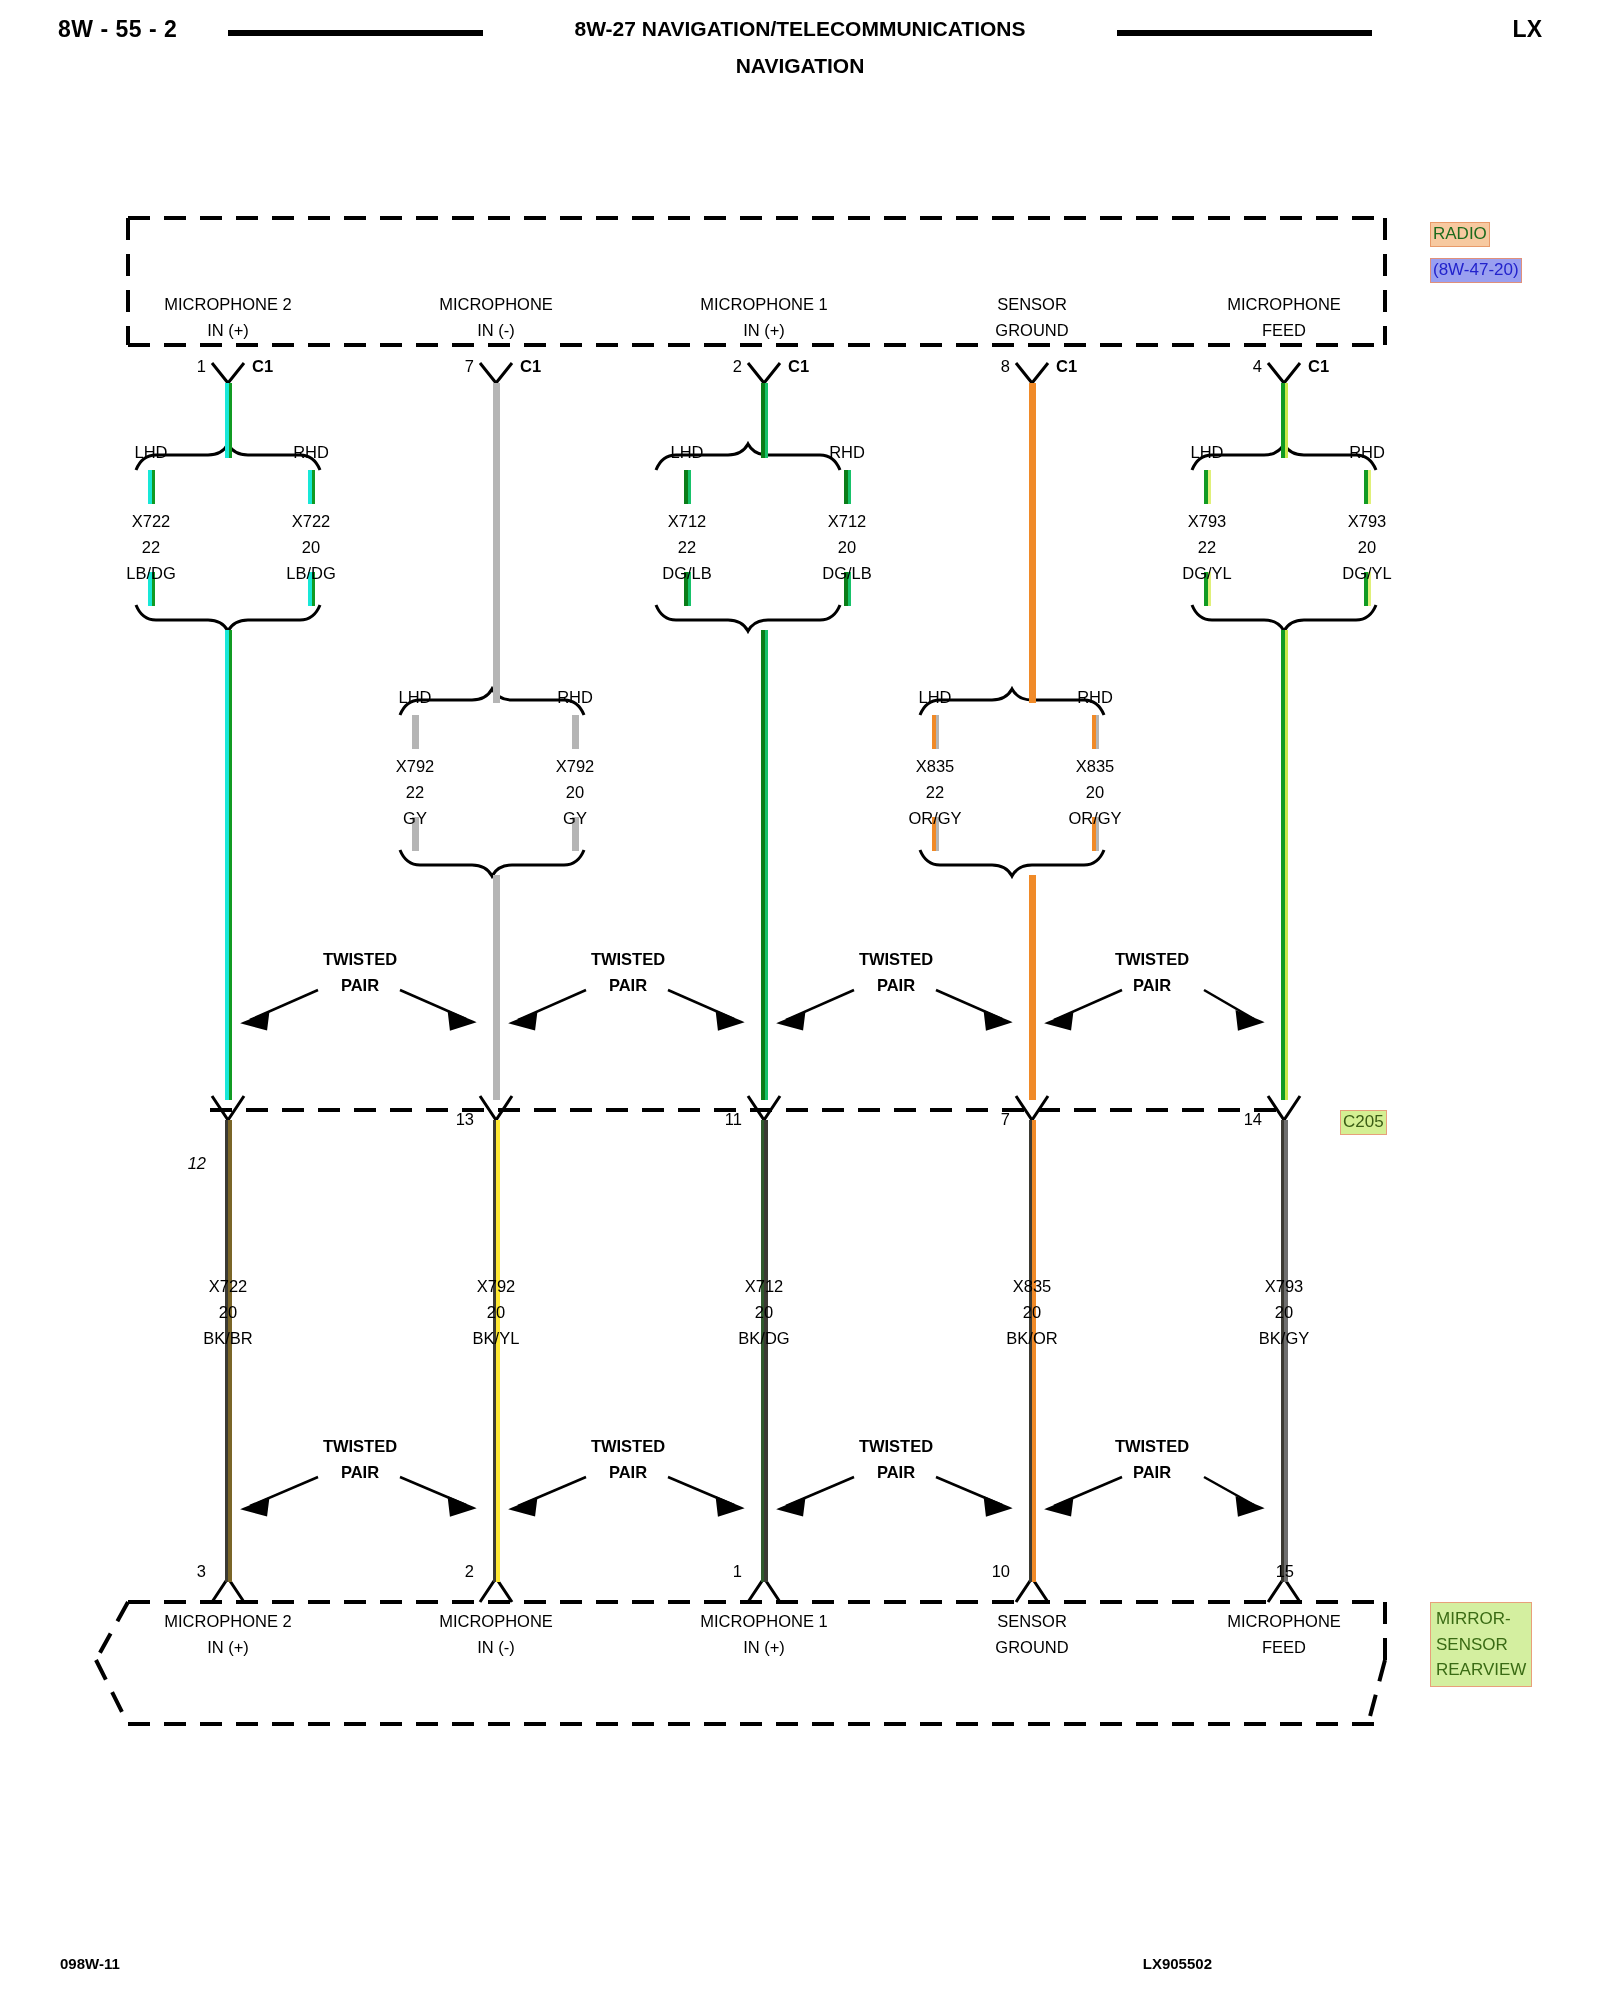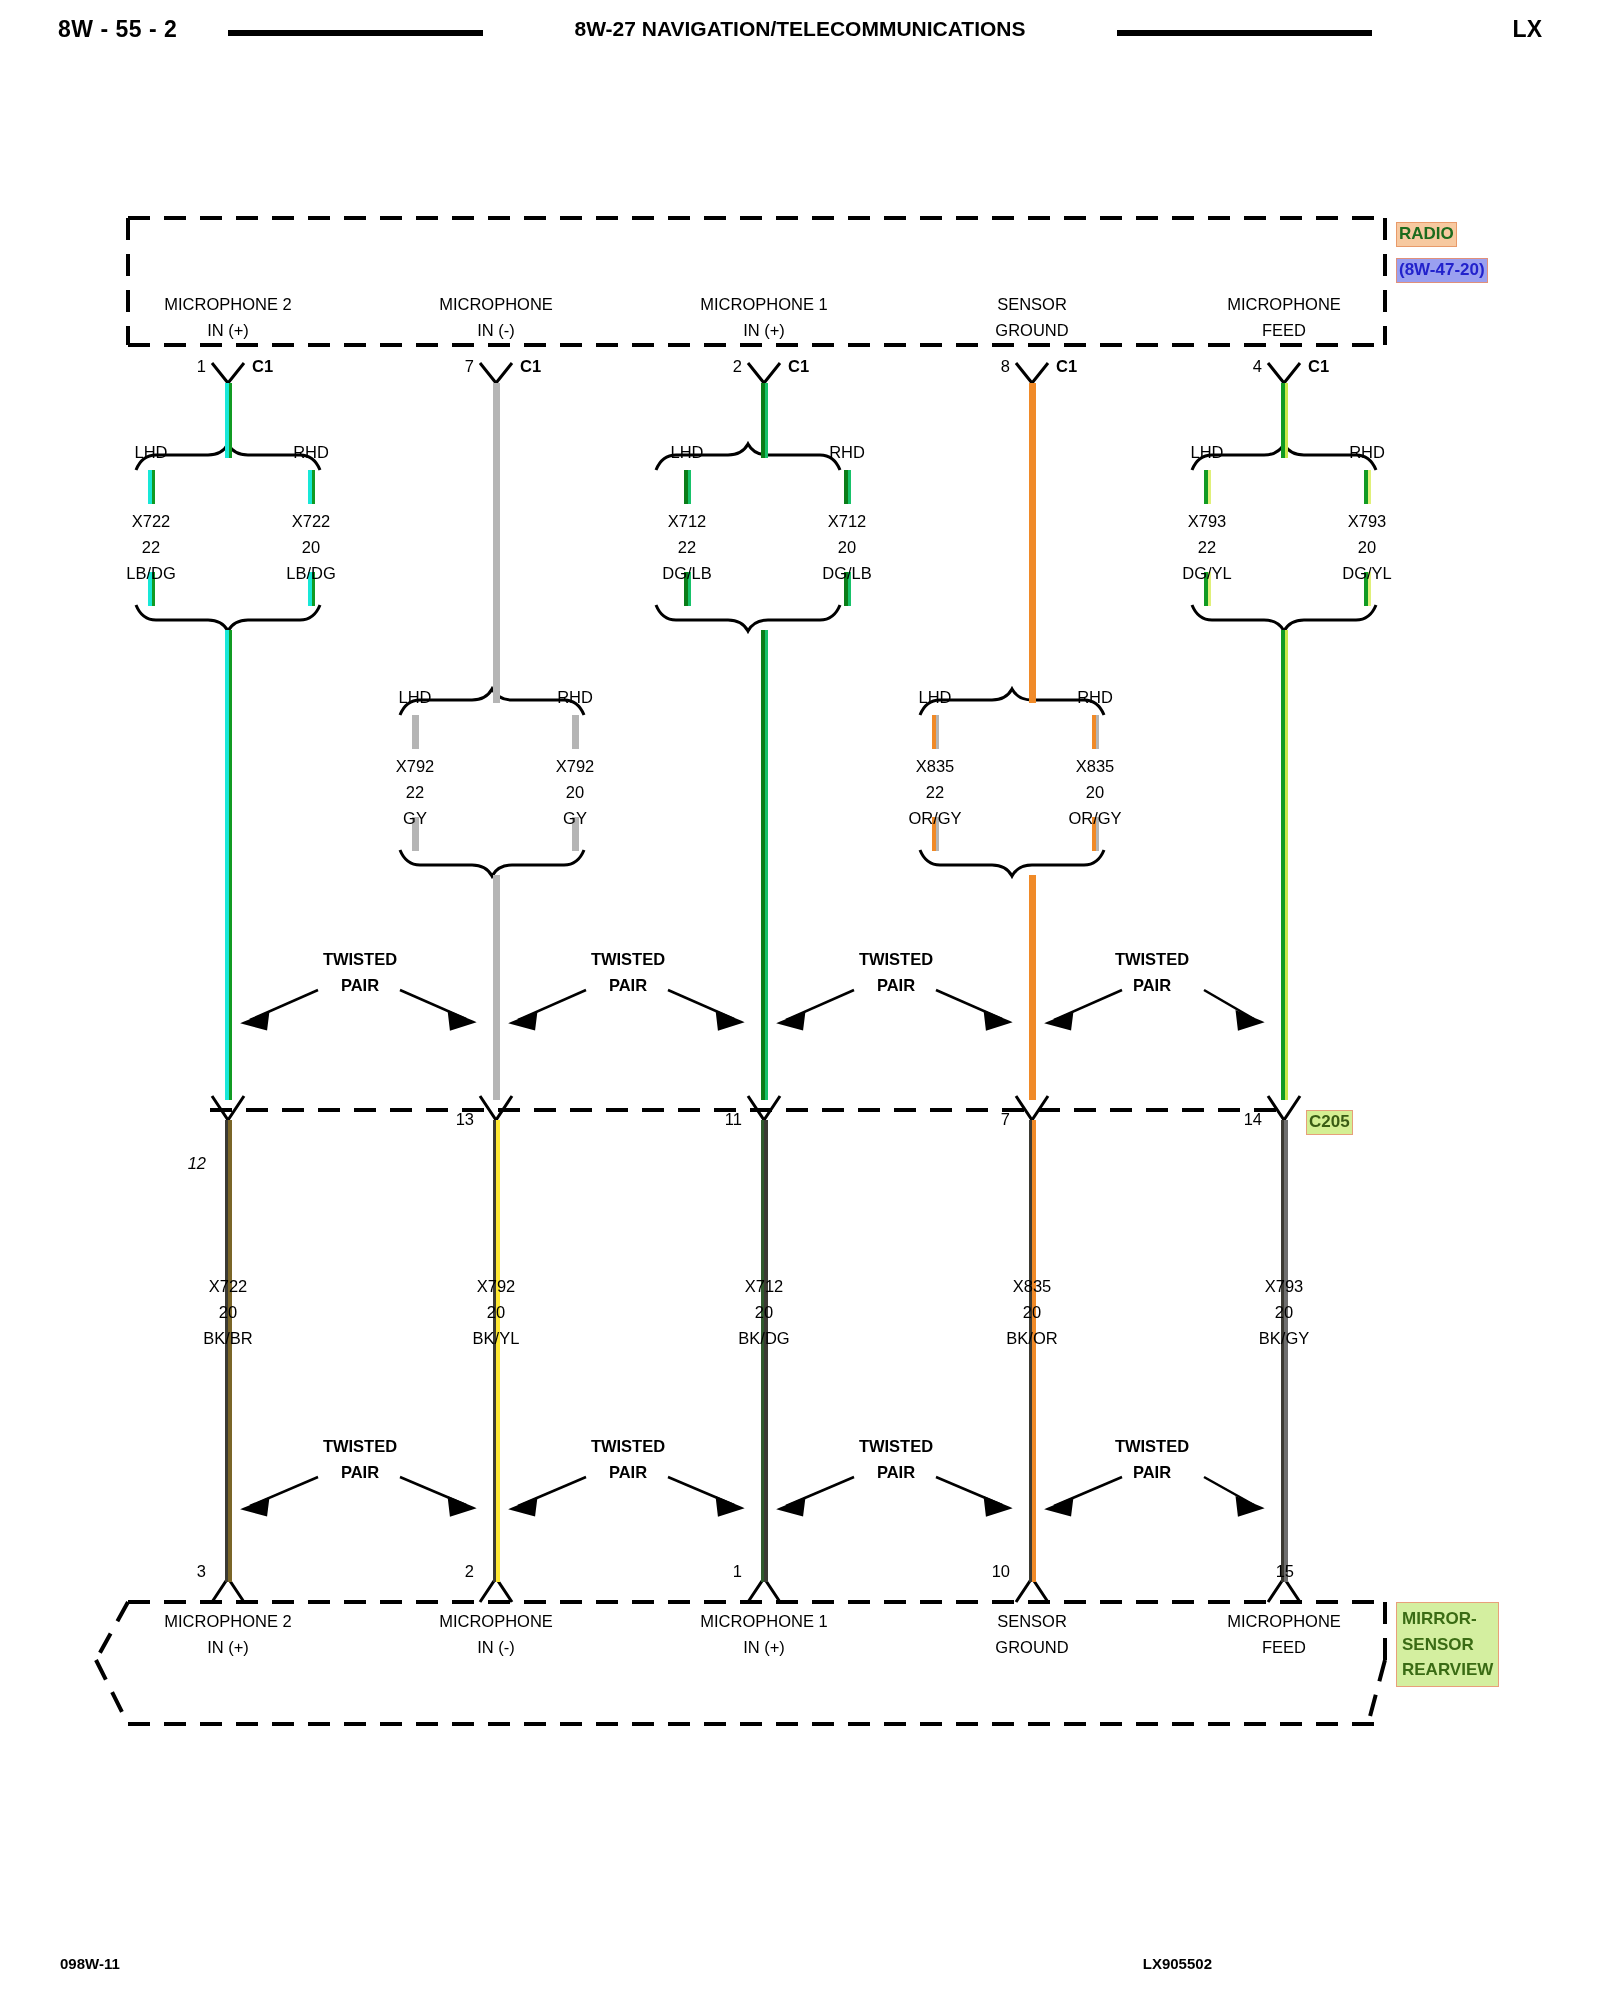--- a/index.html
+++ b/index.html
@@ -19,41 +19,42 @@
   .ftr-left{position:absolute;left:60px;top:1955px;font-size:15px;font-weight:bold;}
   .ftr-right{position:absolute;right:60px;top:1955px;font-size:15px;font-weight:bold;}
 
   
   .lbl{position:absolute;font-size:16.5px;white-space:nowrap;}
   .lbl.c{transform:translateX(-50%);}
   .lbl.b{font-weight:bold;}
   .pin{position:absolute;font-size:16.5px;transform:translateX(-100%);}
 
   
-  .hl{position:absolute;font-size:17px;font-weight:bold;white-space:nowrap;padding:0 2px;line-height:1.35;}
+  .hl{position:absolute;font-size:17px;font-weight:normal;white-space:nowrap;padding:0 2px;line-height:1.35;margin-left:34px;}
   .hl-radio{color:#1d6b1d;background:#f7c9a0;border:1px solid #e89a6a;}
   .hl-ref{color:#2222cc;background:#9aa0f0;border:1px solid #e0907a;}
   .hl-c205{color:#3a5c14;background:#d4ef93;border:1px solid #e6a07a;}
   .hl-mirror{color:#3a6b14;background:#d4efa0;border:1px solid #e8a07a;padding:3px 5px;line-height:1.5;font-size:17px;}
 
   
   .wire{position:absolute;width:7px;}
 
   
   svg.ov{position:absolute;left:0;top:0;width:1600px;height:2000px;overflow:visible;}
 </style>
 </head>
 <body>
 
 <div class="page">
 
   <div class="hdr">
     <div class="hdr-left">8W - 55 - 2</div>
     <div class="hdr-rule-l"></div>
     <div class="hdr-title">8W-27 NAVIGATION/TELECOMMUNICATIONS</div>
+    <div class="hdr-sub">NAVIGATION</div>
     <div class="hdr-rule-r"></div>
     <div class="hdr-right">LX</div>
   </div>
 
   <svg class="ov" viewBox="0 0 1600 2000">
 
     <g stroke="#000" stroke-width="4" fill="none" stroke-dasharray="22,14">
       <path d="M128 218 L128 345"></path>
       <path d="M128 218 L1385 218"></path>
       <path d="M1385 218 L1385 345"></path>

